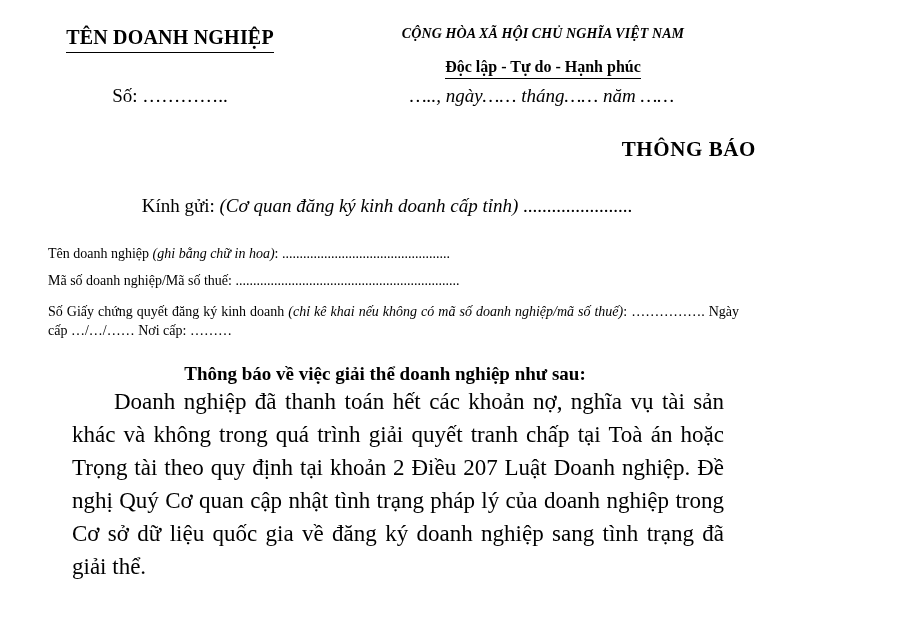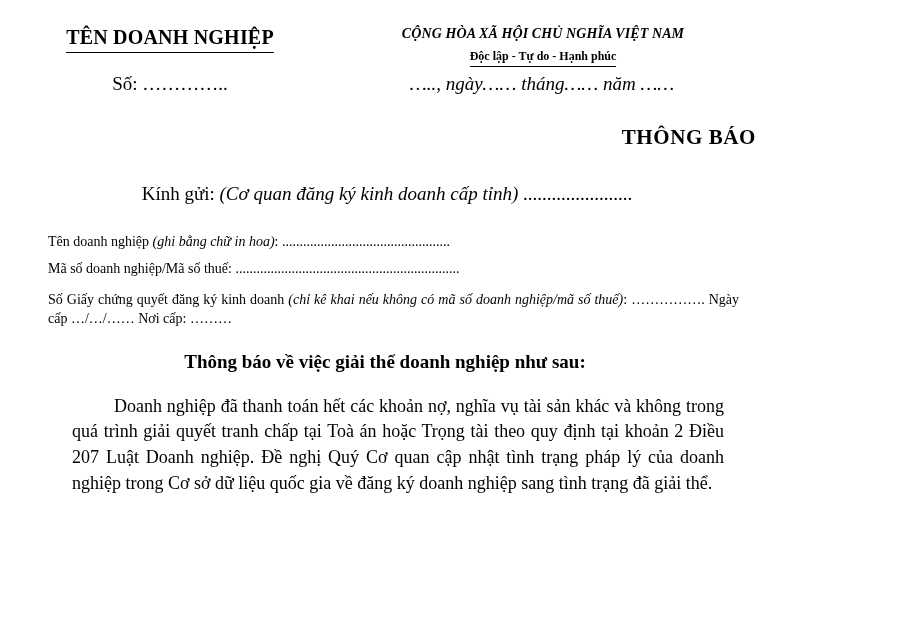--- a/index.html
+++ b/index.html
@@ -51,22 +51,22 @@
   }
   .nation-title {
     font-weight: bold;
     font-size: 14px;
     letter-spacing: 0.1px;
     white-space: nowrap;
     font-style: italic;
   }
   .nation-motto {
     font-weight: bold;
-    font-size: 12px;
-    margin-top: 7px;
+    font-size: 16px;
+    margin-top: 16px;
     display: inline-block;
     padding-bottom: 2px;
     border-bottom: 1.5px solid #000;
     text-align: center;
   }
 
   
   .meta-row {
     display: flex;
     flex-direction: row;
@@ -143,24 +143,23 @@
   .notice {
     margin-top: 22px;
     text-align: center;
     font-weight: bold;
     font-size: 19px;
     padding-right: 14px;
   }
 
   
   .body-para {
-    margin-top: 21px;
     padding-left: 72px;
     padding-right: 60px;
-    font-size: 18px;
+    font-size: 23px;
     line-height: 1.44;
     text-align: justify;
     text-indent: 42px;
   }
 </style>
 </head>
 <body>
 
 <div class="page">
 

